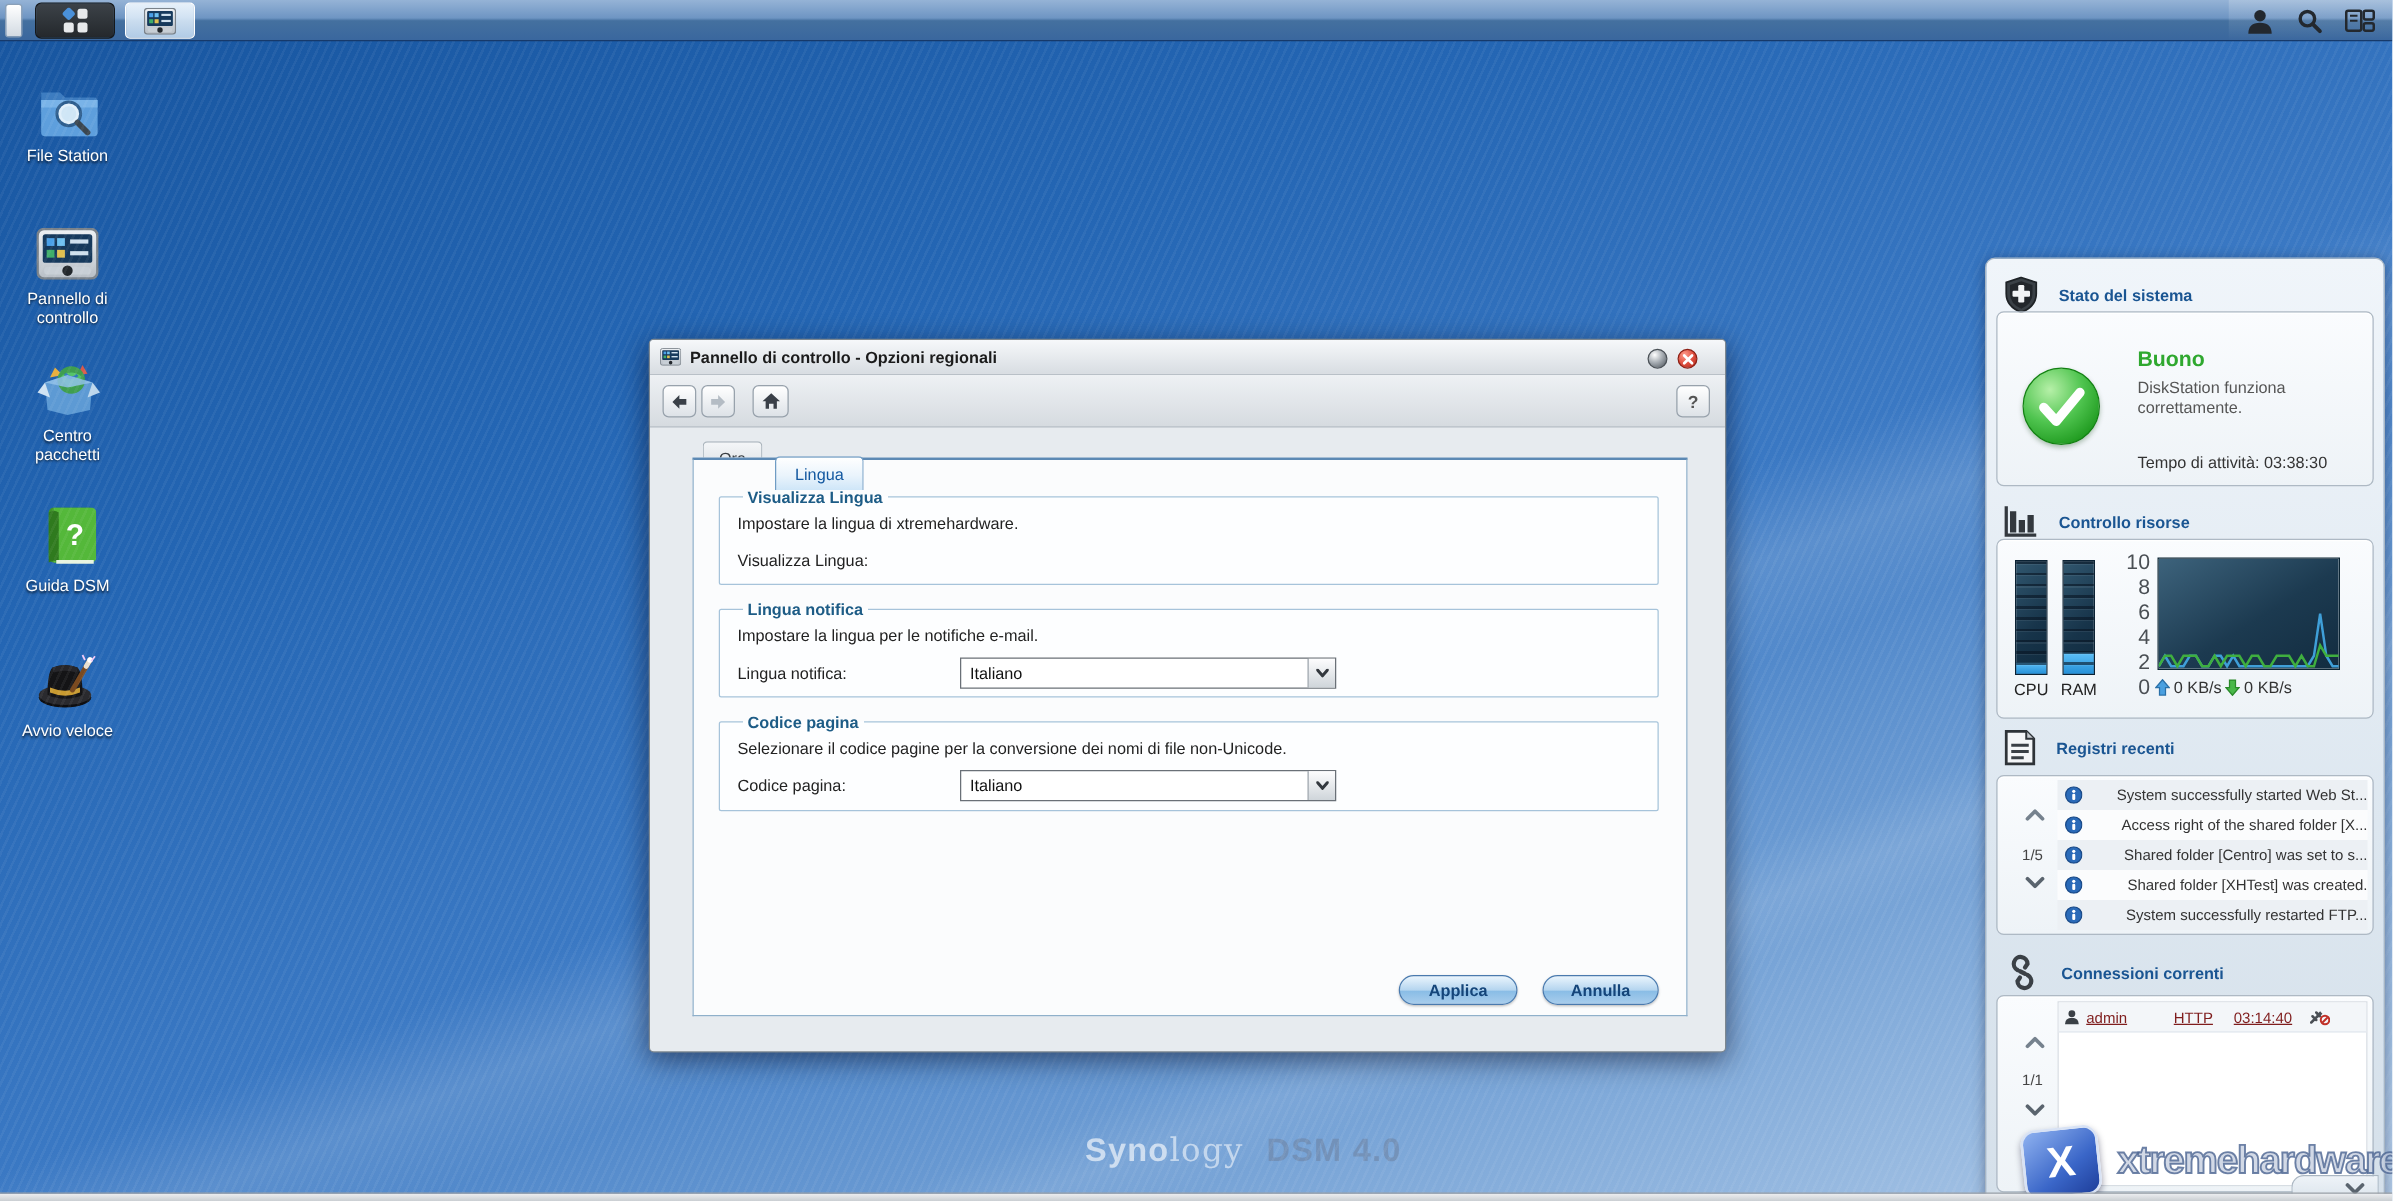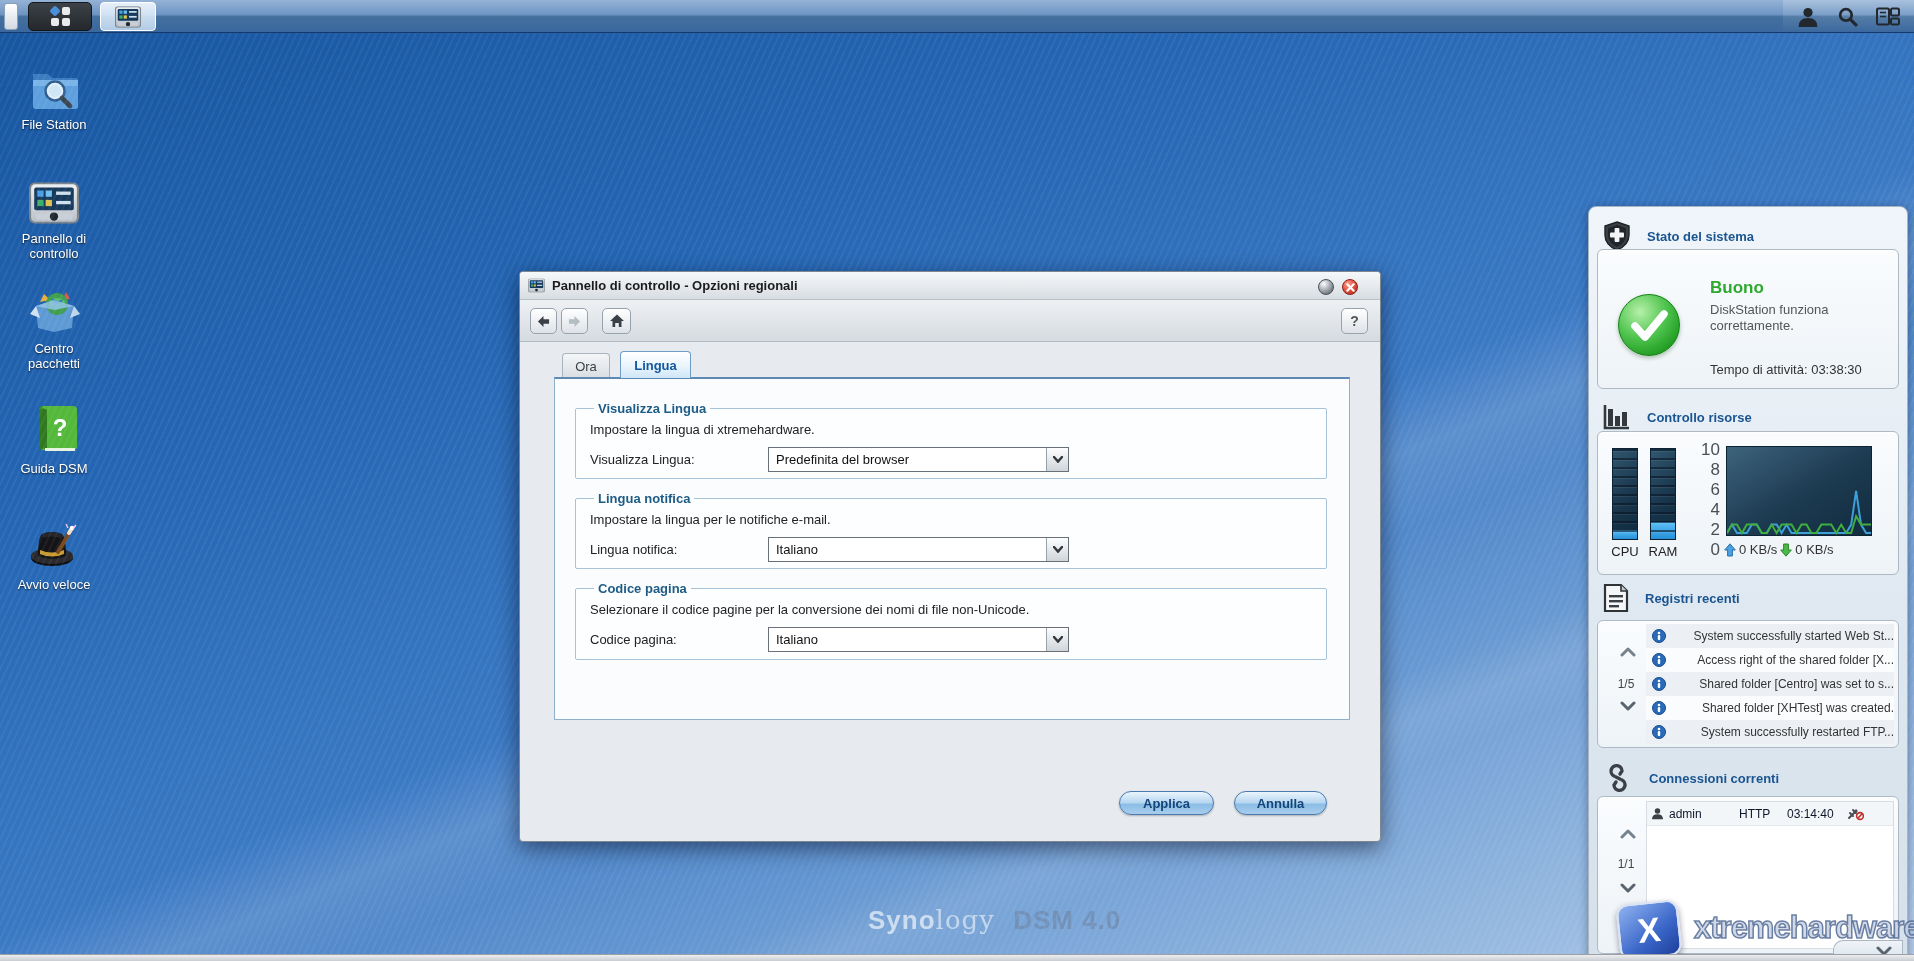--- a/index.html
+++ b/index.html
@@ -53,23 +53,23 @@
   .nav-btn { position:absolute; top:8px; width:27px; height:26px; border-radius:5px;
     background:linear-gradient(#ffffff,#dde2e7); border:1px solid #98a2ac;
     display:flex; align-items:center; justify-content:center; cursor:pointer; font-weight:bold; }
   .help-btn { left:auto; right:12px; color:#555; font-size:14px; }
 
   .tab { position:absolute; height:25px; border:1px solid #aab4bc; border-bottom:none;
     border-radius:4px 4px 0 0; display:flex; align-items:center; justify-content:center;
     font-size:13px; cursor:pointer; }
   .tab-inactive { background:linear-gradient(#f4f6f8,#d9dee3); color:#3a3f44; }
   .tab-active { background:linear-gradient(#ffffff 0%, #eaf4fc 55%, #cfe6f8 100%);
-    border:1px solid #6f9cc4; border-bottom:none; color:#1358a0; font-weight:bold; z-index:2; }
-
-  .panel { position:absolute; left:34px; top:105px; width:796px; height:343px;
+    border:1px solid #6f9cc4; border-bottom:none; color:#1358a0; font-weight:normal; z-index:2;margin-top:14px; }
+
+  .panel { position:absolute; left:34px; top:94px; width:796px; height:447px;
     background:#fbfcfd; border:1px solid #8fb0ca; border-top:2px solid #5d89b4; }
 
   fieldset { position:absolute; left:20px; width:752px; border:1px solid #a6c3da; border-radius:2px;
     padding:0 14px; background:#fdfeff; }
   legend { font-weight:bold; color:#1d5c86; font-size:13px; padding:0 4px; margin-left:4px; }
   .f-desc { margin-top:6px; color:#222; }
   .f-row { position:relative; margin-top:10px; height:26px; }
   .f-label { position:absolute; left:0; top:5px; color:#222; }
   .combo { position:absolute; left:178px; top:0; width:301px; height:25px;
     border:1px solid #6a7077; background:#fff; cursor:pointer; }
@@ -114,22 +114,22 @@
   .pager-num { position:absolute; left:0; width:56px; text-align:center; color:#444; font-size:12px; }
 
   .log-rows { position:absolute; left:48px; top:3px; width:248px; }
   .log-row { height:24px; display:flex; align-items:center; gap:19px; padding-left:6px;
     font-size:12px; color:#333; white-space:nowrap; overflow:hidden;justify-content:space-between; }
   .log-row:nth-child(odd) { background:#ecf0f4; }
   .log-row:nth-child(even) { background:#fbfcfd; }
 
   .conn-area { position:absolute; left:48px; top:4px; width:248px; height:148px; background:#fff;
     border:1px solid #d7dde3; }
-  .conn-row { height:24px; display:flex; align-items:center; font-size:12px; color:#0f172a;
-    background:#f3f6f9; border-bottom:1px solid #e2e8ee; padding:0 4px; }
+  .conn-row { height:24px; display:flex; align-items:center; font-size:12px; color:#7f1d1d;
+    background:#f3f6f9; border-bottom:1px solid #e2e8ee; padding:0 4px;text-decoration:underline; }
 
   .sb-collapse { position:absolute; right:4px; bottom:0; width:70px; height:20px;
     background:linear-gradient(#eef3f8,#dbe4ec); border:1px solid #aab6c2; border-bottom:none;
     border-radius:10px 0 0 0; display:flex; align-items:center; justify-content:flex-end;
     padding-right:10px; cursor:pointer; }
 
   
   .syno-mark { position:absolute; left:868px; top:905px; font-size:26px; letter-spacing:1px; }
   .syno-mark .s1 { font-weight:bold; color:rgba(255,255,255,.62); }
   .syno-mark .s2 { font-family:"DejaVu Serif", serif; color:rgba(255,255,255,.55); }
@@ -323,28 +323,20 @@
 
     <div class="tab tab-inactive" style="left:42px;top:81px;width:48px">Ora</div>
     <div class="tab tab-active" style="left:100px;top:79px;width:71px;height:27px">Lingua</div>
 
     <div class="panel">
       <fieldset style="top:22px;height:78px">
         <legend>Visualizza Lingua</legend>
         <div class="f-desc">Impostare la lingua di xtremehardware.</div>
         <div class="f-row">
           <span class="f-label">Visualizza Lingua:</span>
-          <div class="combo">
-            <span class="combo-text">Predefinita del browser</span>
-            <span class="combo-arrow">
-              <svg width="10" height="7" viewBox="0 0 10 7">
-                  <path d="M1 1 L5 5.6 L9 1" fill="none" stroke="#33383e" stroke-width="2.4" stroke-linecap="round"></path>
-                </svg>
-            </span>
-          </div>
         </div>
       </fieldset>
 
       <fieldset style="top:112px;height:78px">
         <legend>Lingua notifica</legend>
         <div class="f-desc">Impostare la lingua per le notifiche e-mail.</div>
         <div class="f-row">
           <span class="f-label">Lingua notifica:</span>
           <div class="combo">
             <span class="combo-text">Italiano</span>

